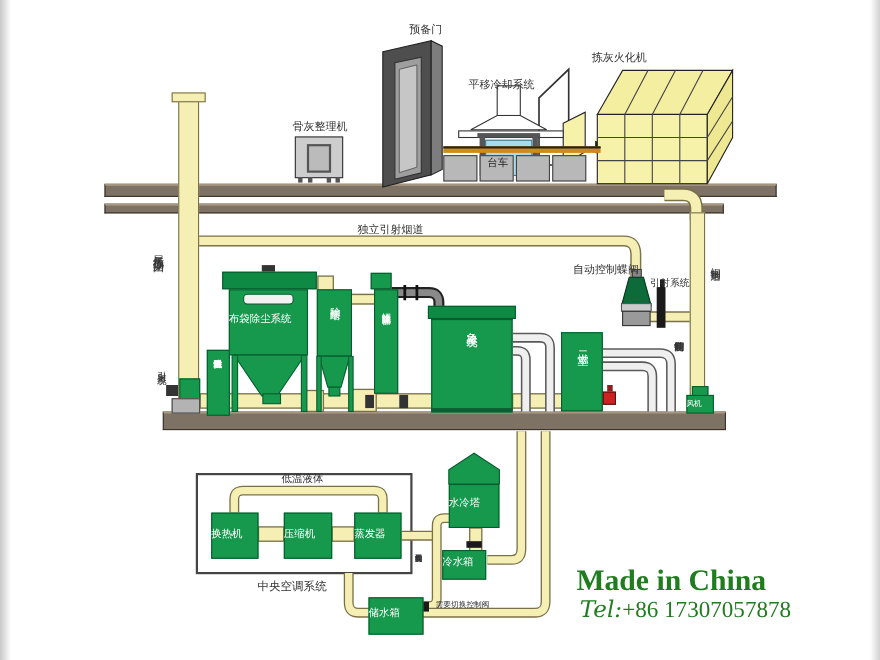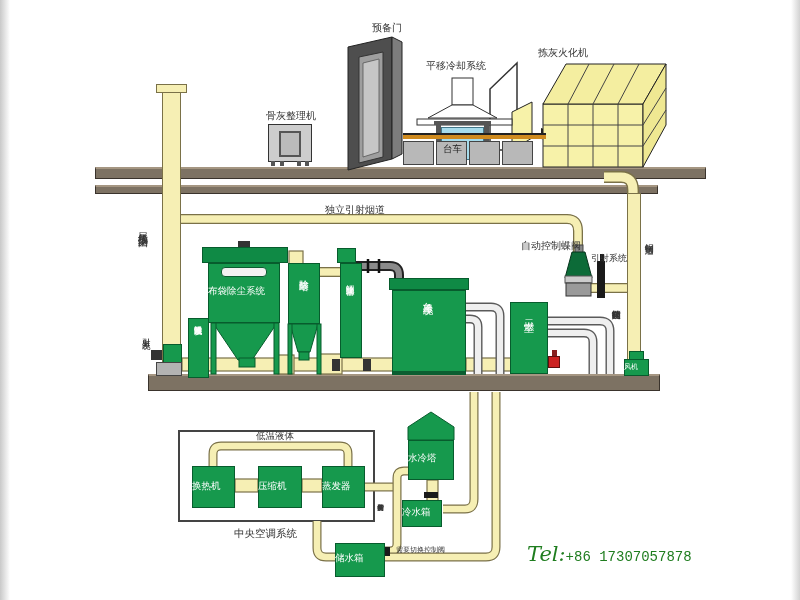--- a/index.html
+++ b/index.html
@@ -65,21 +65,21 @@
   #rail{position:absolute;left:403px;top:133px;width:143px;height:6px;background:#cf8a1e;border-top:2px solid #222;z-index:3}
   .tb{position:absolute;top:141px;width:31px;height:24px;background:#b8b8b8;border:1px solid #444;z-index:3}
   #redvalve{position:absolute;left:548px;top:356px;width:12px;height:12px;background:#cc2222;border:1px solid #601010;z-index:4}
   #redvalve-stem{position:absolute;left:552px;top:350px;width:5px;height:6px;background:#882020;z-index:4}
   
   .L{position:absolute;z-index:4;color:#333;font-size:10px;line-height:1.15;white-space:nowrap}
   .W{color:#fff}
   .V{writing-mode:vertical-rl;text-orientation:upright;letter-spacing:1px}
   .C{text-align:left}
   #lbl-prep{left:372px;top:22px}
-  #lbl-cool{left:426px;top:60px}
+  #lbl-cool{left:426px;top:72px}
   #lbl-cremator{left:538px;top:47px}
   #lbl-ashproc{left:266px;top:110px}
   #lbl-trolley{left:443px;top:144px;font-size:9.5px;color:#222}
   #lbl-ejflue{left:325px;top:204px}
   #lbl-chimney{left:137px;top:224px}
   #lbl-ejsys{left:141px;top:331px;font-size:8.5px}
   #lbl-carbon{left:193px;top:320px;font-size:8px;letter-spacing:0}
   #lbl-bag{left:208px;top:286px;width:72px;font-size:9.5px}
   #lbl-acid{left:298px;top:272px;font-size:9.5px}
   #lbl-spiral{left:345px;top:277px;font-size:8.5px}
@@ -97,21 +97,21 @@
   #lbl-hvac{left:234px;top:527px;font-size:10.5px}
   #lbl-tower{left:408px;top:453px;width:46px;font-size:9.5px}
   #lbl-coldtank{left:402px;top:507px;width:40px;font-size:9.5px}
   #lbl-storage{left:335px;top:553px;width:60px;font-size:9.5px}
   #lbl-note-v{left:376px;top:499px;font-size:6.5px;letter-spacing:0}
   #lbl-note-h{left:396px;top:546px;font-size:7px}
   #made{position:absolute;left:524px;top:512px;z-index:4;color:#1f7d1f;
         font-family:"Liberation Serif",serif;font-weight:bold;font-size:27px}
   #tel{position:absolute;left:527px;top:542px;z-index:4;color:#1f7d1f}
   #tel .tl{font-family:"DejaVu Serif",serif;font-style:italic;font-size:21px}
-  #tel .tn{font-family:Liberation Mono, monospace;font-size:14px}
+  #tel .tn{font-family:Liberation Serif, serif;font-size:21px}
   
   #edge-l{position:absolute;left:0;top:0;width:10px;height:600px;z-index:5;
           background:linear-gradient(90deg,#c9c9c9,rgba(255,255,255,0))}
   #edge-r{position:absolute;left:791px;top:0;width:9px;height:600px;z-index:5;
           background:linear-gradient(270deg,#d2d2d2,rgba(255,255,255,0))}
 </style>
 </head>
 <body>
 
 <div id="stage">
@@ -301,19 +301,20 @@
   <div class="L W C" id="lbl-hx">换热机</div>
   <div class="L W C" id="lbl-comp">压缩机</div>
   <div class="L W C" id="lbl-evap">蒸发器</div>
   <div class="L" id="lbl-hvac">中央空调系统</div>
   <div class="L W C" id="lbl-tower">水冷塔</div>
   <div class="L W C" id="lbl-coldtank">冷水箱</div>
   <div class="L W C" id="lbl-storage">储水箱</div>
   <div class="L V" id="lbl-note-v">需要切换控制阀</div>
   <div class="L" id="lbl-note-h">需要切换控制阀</div>
 
+  <div id="made">Made in China</div>
   <div id="tel">
     <span class="tl">Tel:</span><span class="tn">+86 17307057878</span>
   </div>
 
   <div id="edge-l"></div>
   <div id="edge-r"></div>
 </div>
 
 </body></html>

